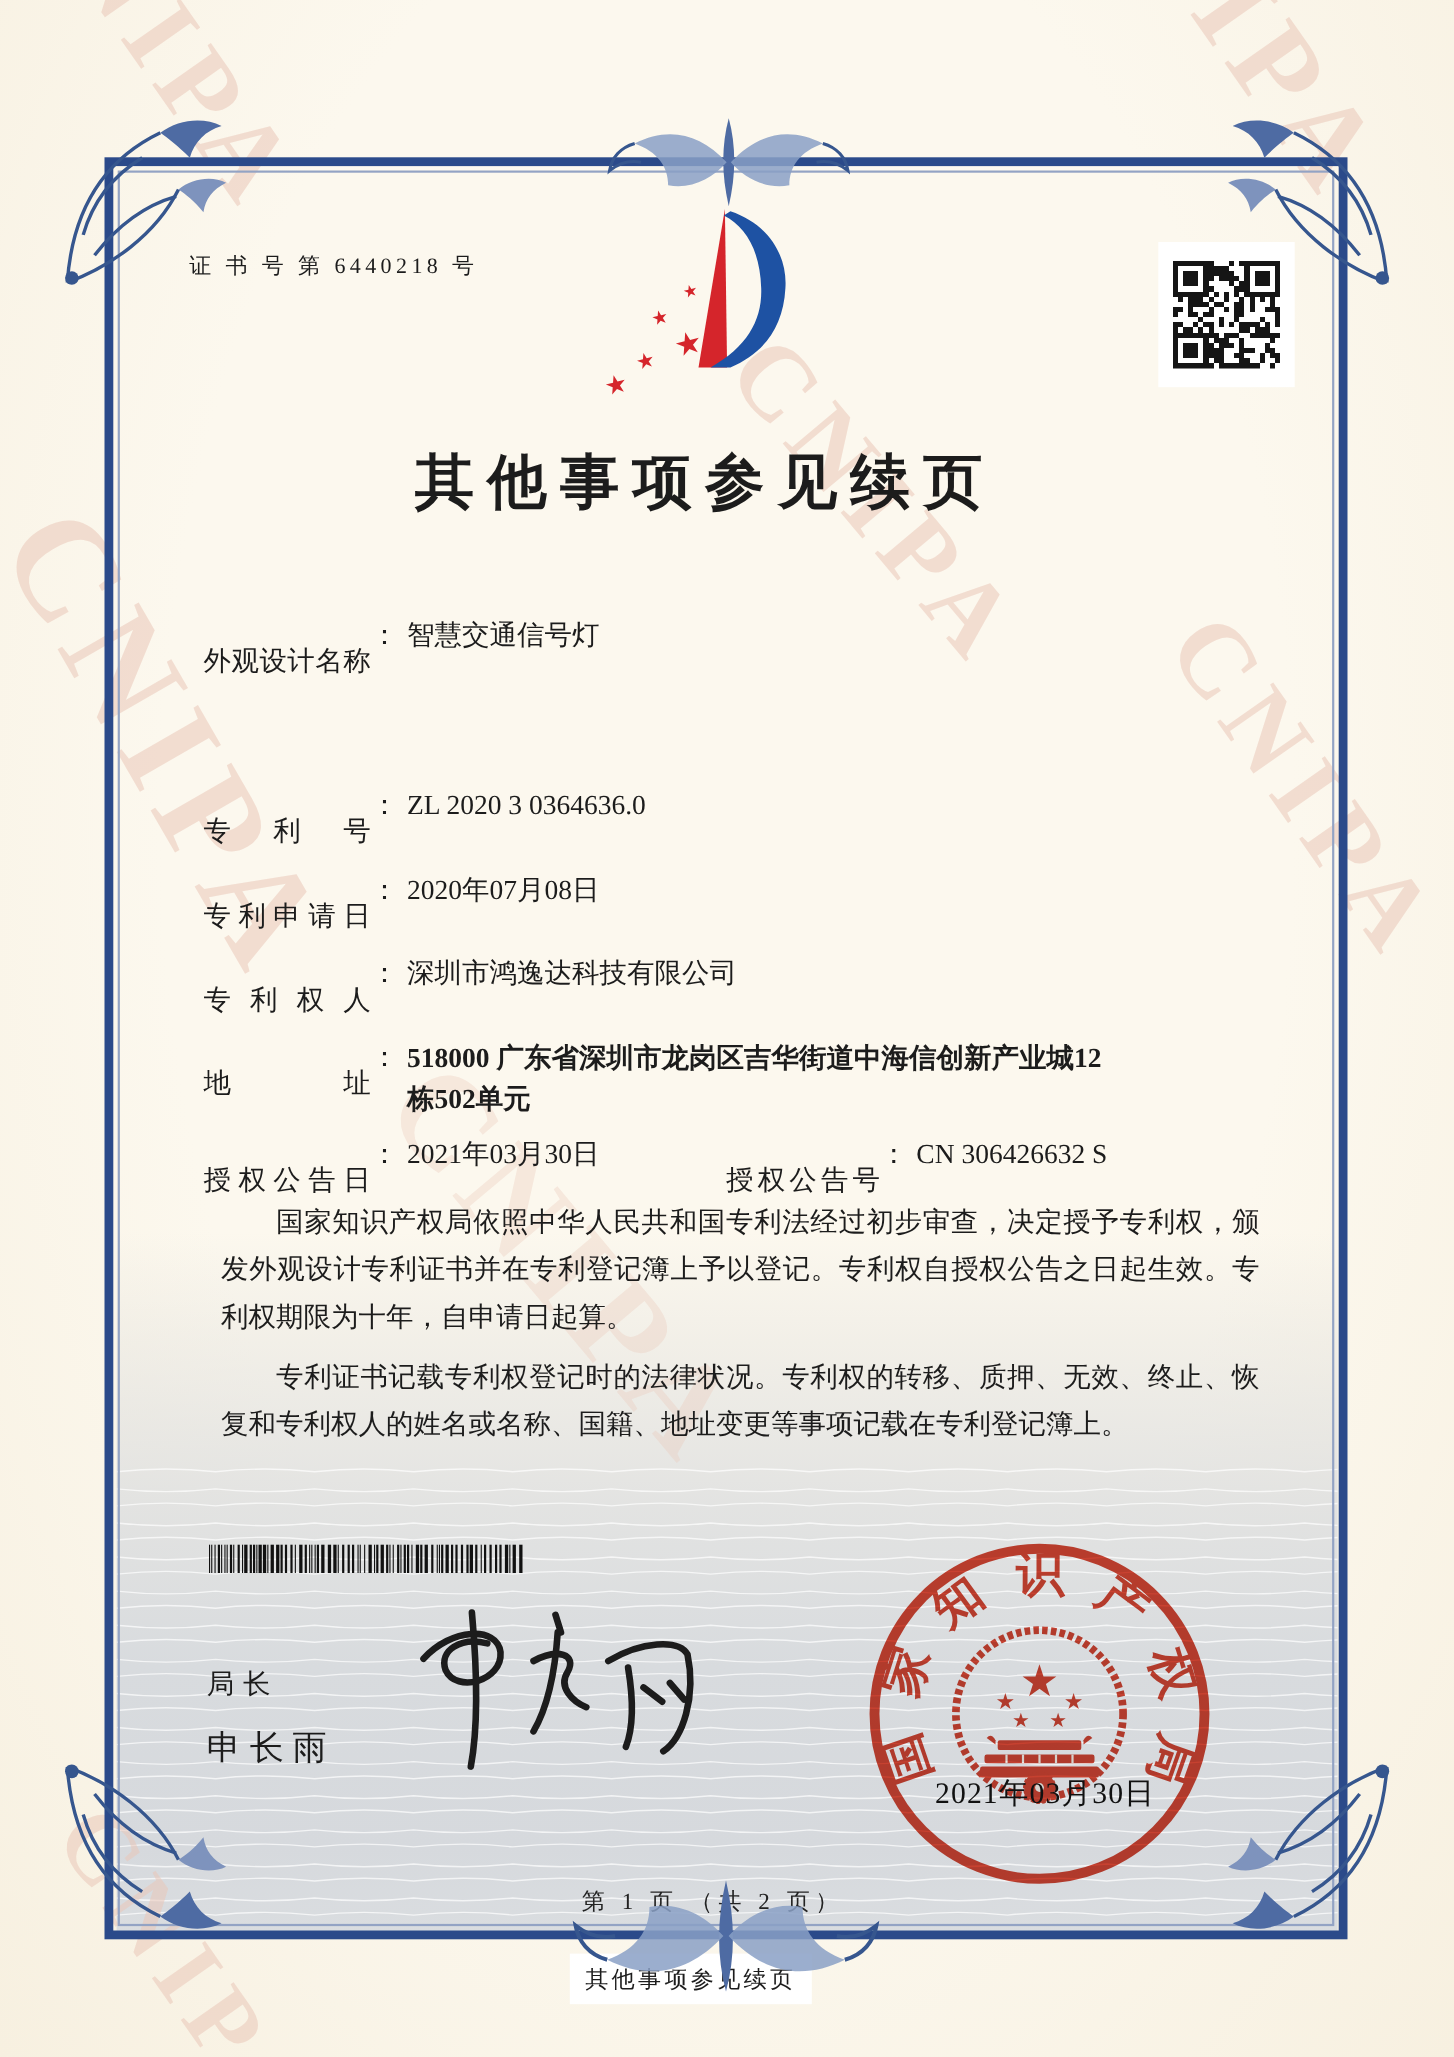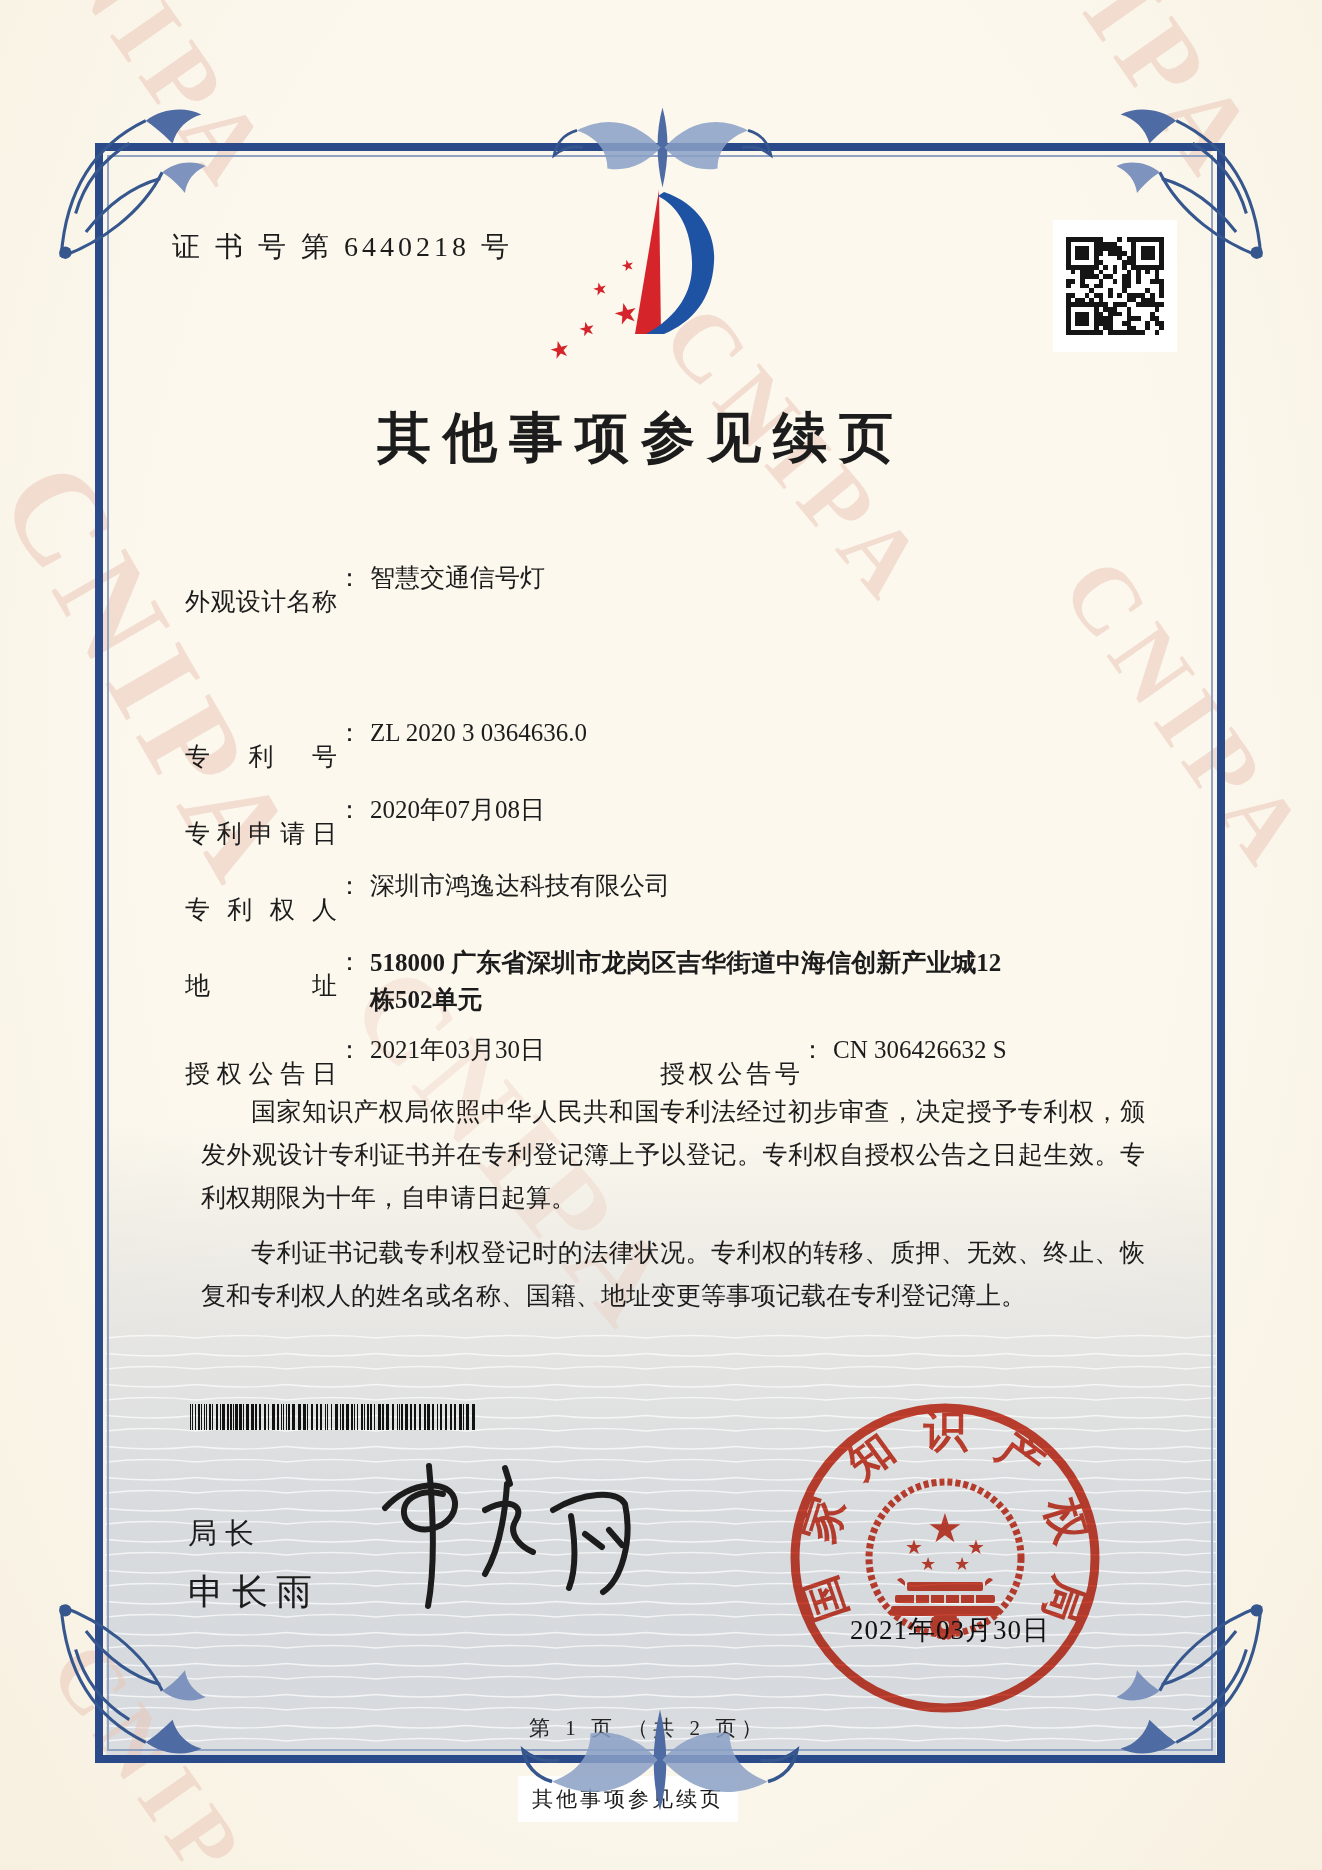--- a/index.html
+++ b/index.html
@@ -16,43 +16,43 @@
   .band{position:absolute;left:106px;top:1120px;width:1110px;height:637px;z-index:1;
     background:linear-gradient(180deg, rgba(236,233,226,0) 0%, rgba(229,228,224,.45) 16%,
       rgba(223,224,224,.85) 38%, #d8dbde 62%, #d6d9dd 88%, #dadde0 100%);}
   .waves{position:absolute;left:106px;top:1330px;z-index:1;}
   
   .frame{position:absolute;left:95px;top:143px;right:97px;bottom:107px;
     border:8px solid #2b4a8a;z-index:4;pointer-events:none;}
   .frame-inner{position:absolute;inset:4px;border:2px solid #93a3c4;}
   .orn{position:absolute;z-index:4;pointer-events:none;}
   
-  .cert-no{position:absolute;left:172px;top:228px;font-size:28px;letter-spacing:4px;z-index:3;}
+  .cert-no{position:absolute;left:172px;top:228px;font-size:20px;letter-spacing:4px;z-index:3;}
   .logo{position:absolute;left:540px;top:182px;z-index:3;}
   .logo-star{position:absolute;z-index:3;color:#d5252b;transform:translate(-50%,-50%) rotate(-14deg);line-height:1;}
   .qr-panel{position:absolute;left:1053px;top:220px;width:124px;height:132px;background:#fff;z-index:3;}
   .qr-panel svg{position:absolute;left:13px;top:17px;}
   .title{position:absolute;left:0;right:40px;top:402px;text-align:center;font-size:54px;
     font-weight:bold;letter-spacing:12px;z-index:3;}
   
   .field-row{position:absolute;left:185px;font-size:25px;z-index:3;white-space:nowrap;line-height:36px;}
   .flabel{display:inline-block;width:152px;text-align:justify;text-align-last:justify;vertical-align:top;margin-top:24px;}
   .fcolon{display:inline-block;vertical-align:top;}
   .fvalue{display:inline-block;margin-left:8px;vertical-align:top;}
   .fvalue.wrap{white-space:normal;width:645px;line-height:37px;font-weight:bold;}
   .pair2{position:absolute;left:475px;top:0;white-space:nowrap;}
   
   .body-text{position:absolute;left:189px;top:1078px;width:968px;font-size:25px;
     line-height:43px;text-align:justify;z-index:3;}
   .body-text p{margin:12px;text-indent:2em;}
   
   .barcode{position:absolute;left:190px;top:1404px;z-index:3;}
-  .director-title{position:absolute;left:188px;top:1514px;font-size:29px;letter-spacing:8px;z-index:3;
+  .director-title{position:absolute;left:188px;top:1514px;font-size:25px;letter-spacing:8px;z-index:3;
     font-family:"Liberation Sans","DejaVu Sans",sans-serif;}
-  .director-name{position:absolute;left:188px;top:1568px;font-size:36px;letter-spacing:8px;z-index:3;
+  .director-name{position:absolute;left:188px;top:1568px;font-size:31px;letter-spacing:8px;z-index:3;
     font-family:"Liberation Sans","DejaVu Sans",sans-serif;}
   .signature{position:absolute;left:355px;top:1448px;z-index:3;}
   .seal{position:absolute;left:785px;top:1398px;z-index:5;mix-blend-mode:multiply;opacity:.95;}
   .seal-date{position:absolute;left:820px;top:1612px;width:260px;text-align:center;
     font-size:27px;letter-spacing:1px;color:#111;z-index:6;}
   .page-info{position:absolute;left:0;right:62px;top:1714px;text-align:center;font-size:21px;
     letter-spacing:5px;color:#222;z-index:3;padding-left:36px;}
   .note-box{position:absolute;left:518px;top:1776px;width:220px;height:46px;background:#fff;
     z-index:3;text-align:center;line-height:46px;font-size:21px;letter-spacing:3px;}
 </style>

